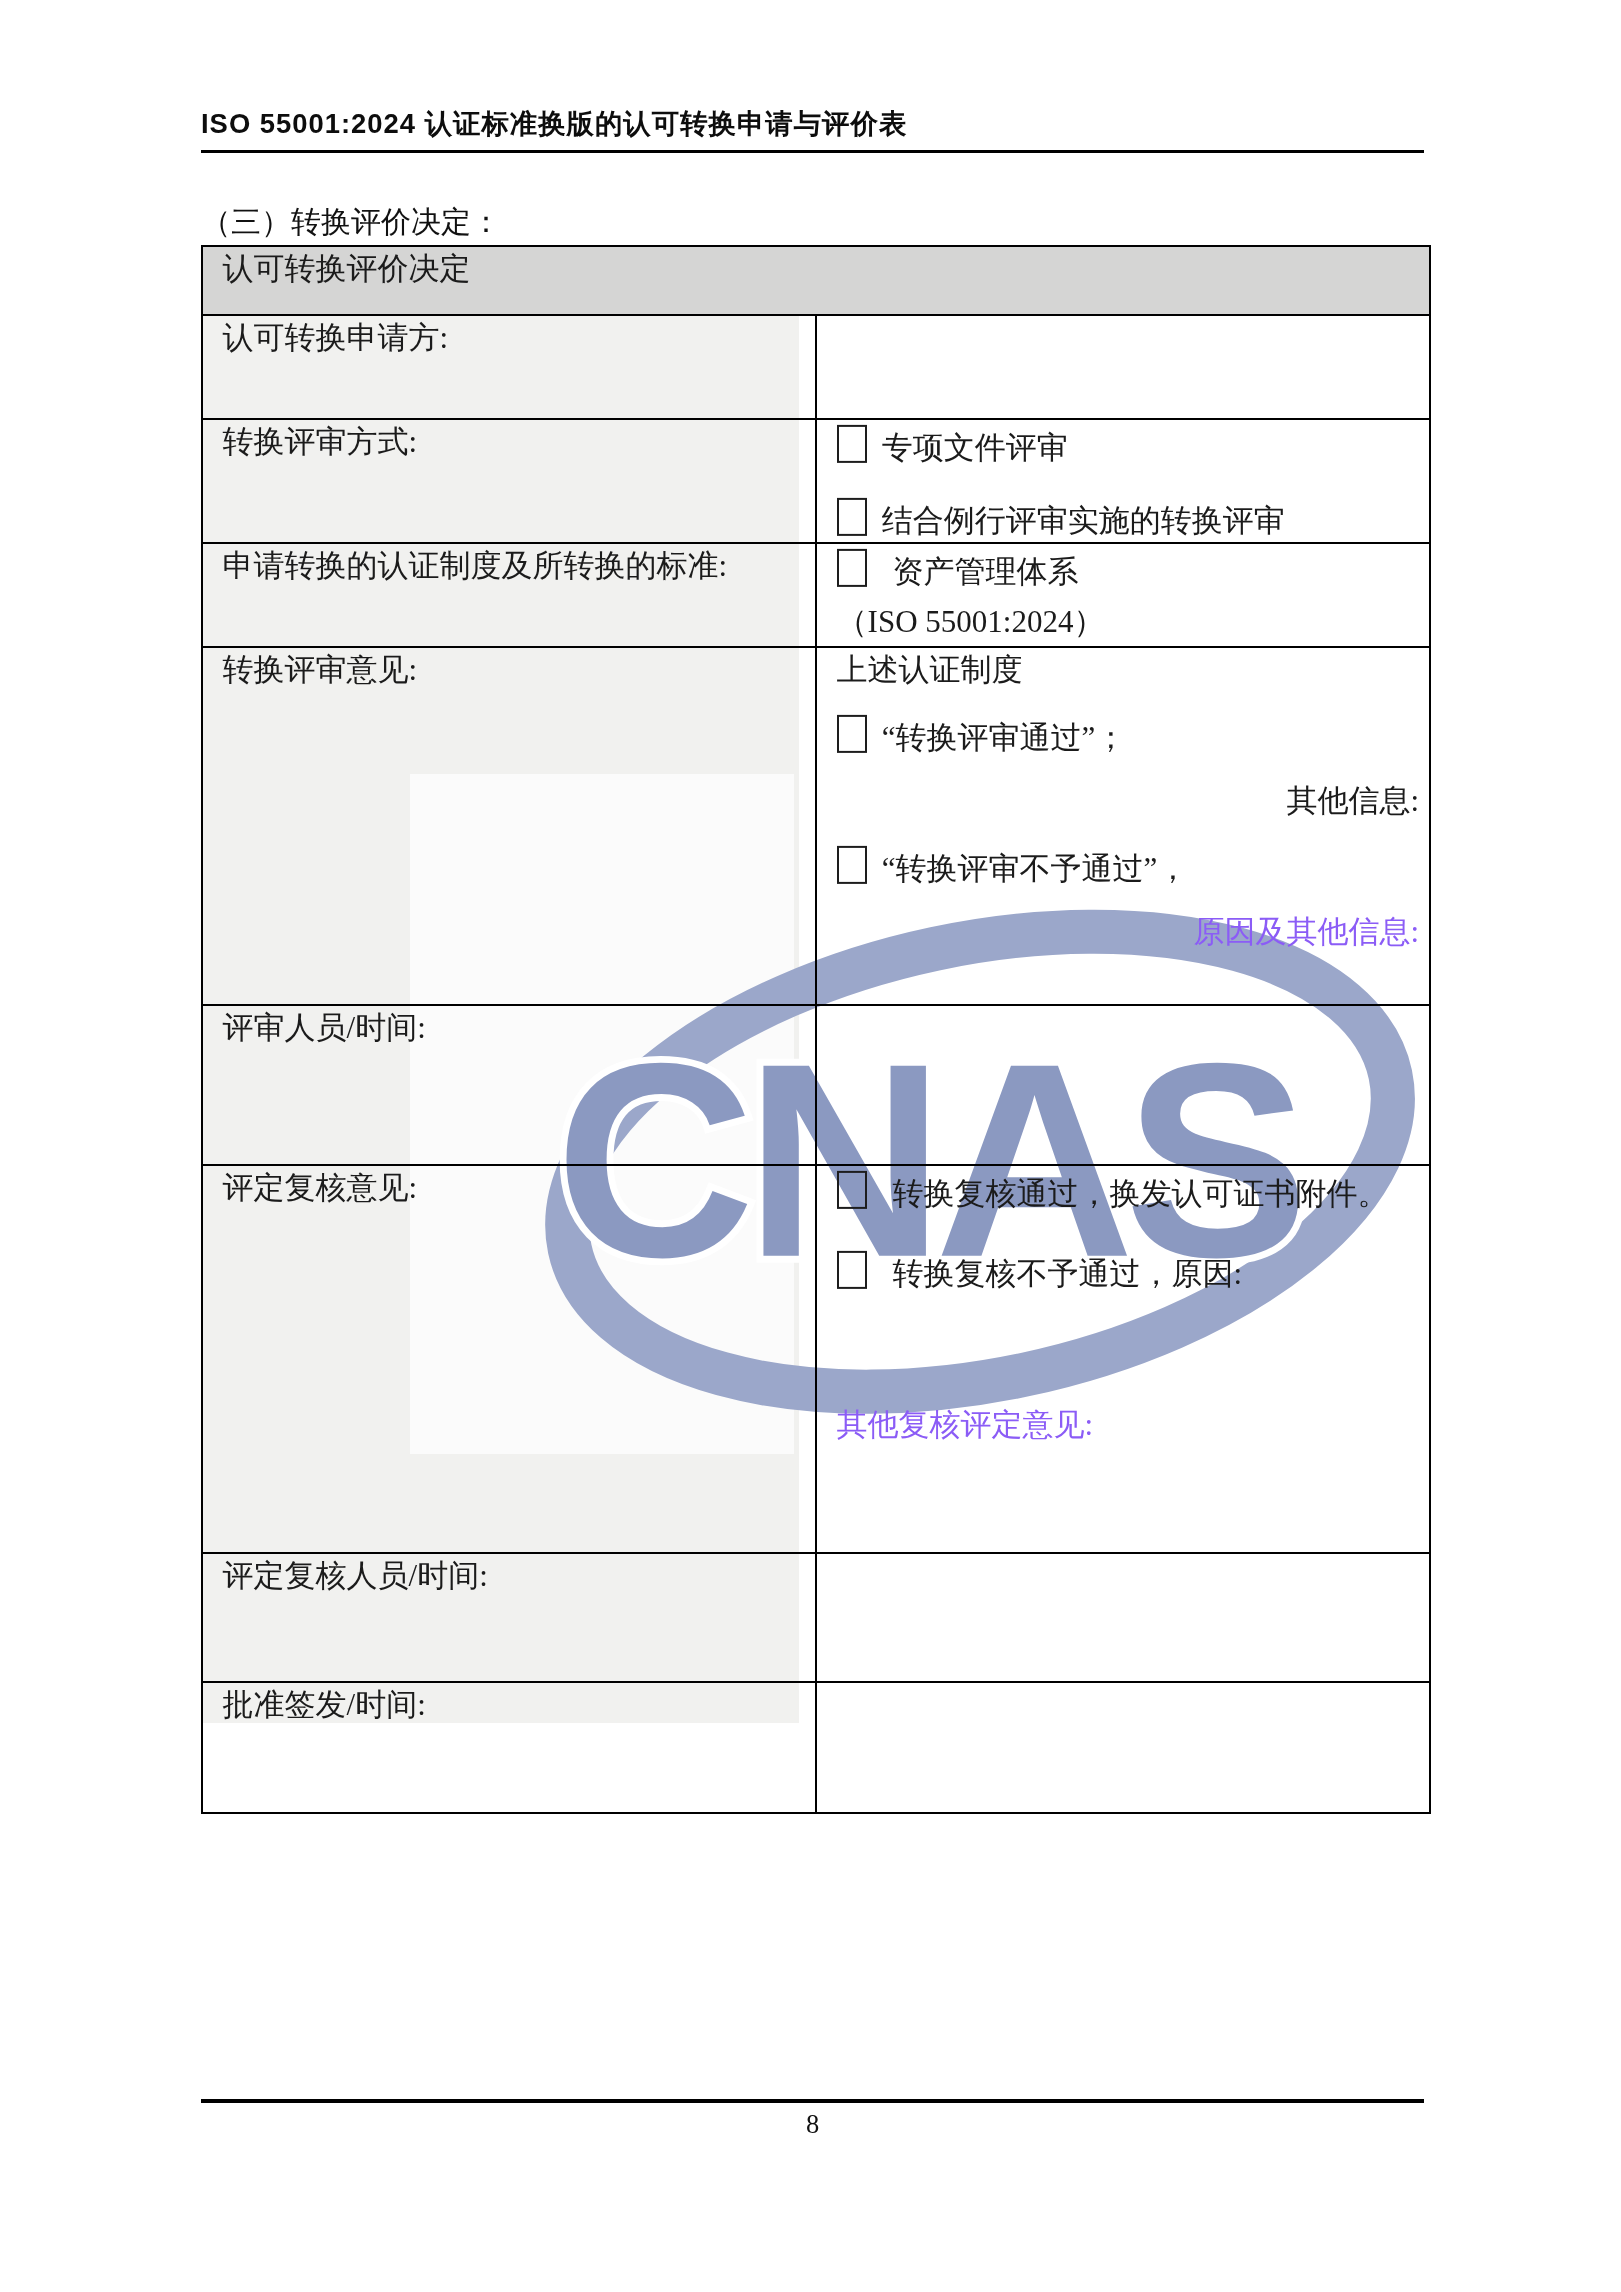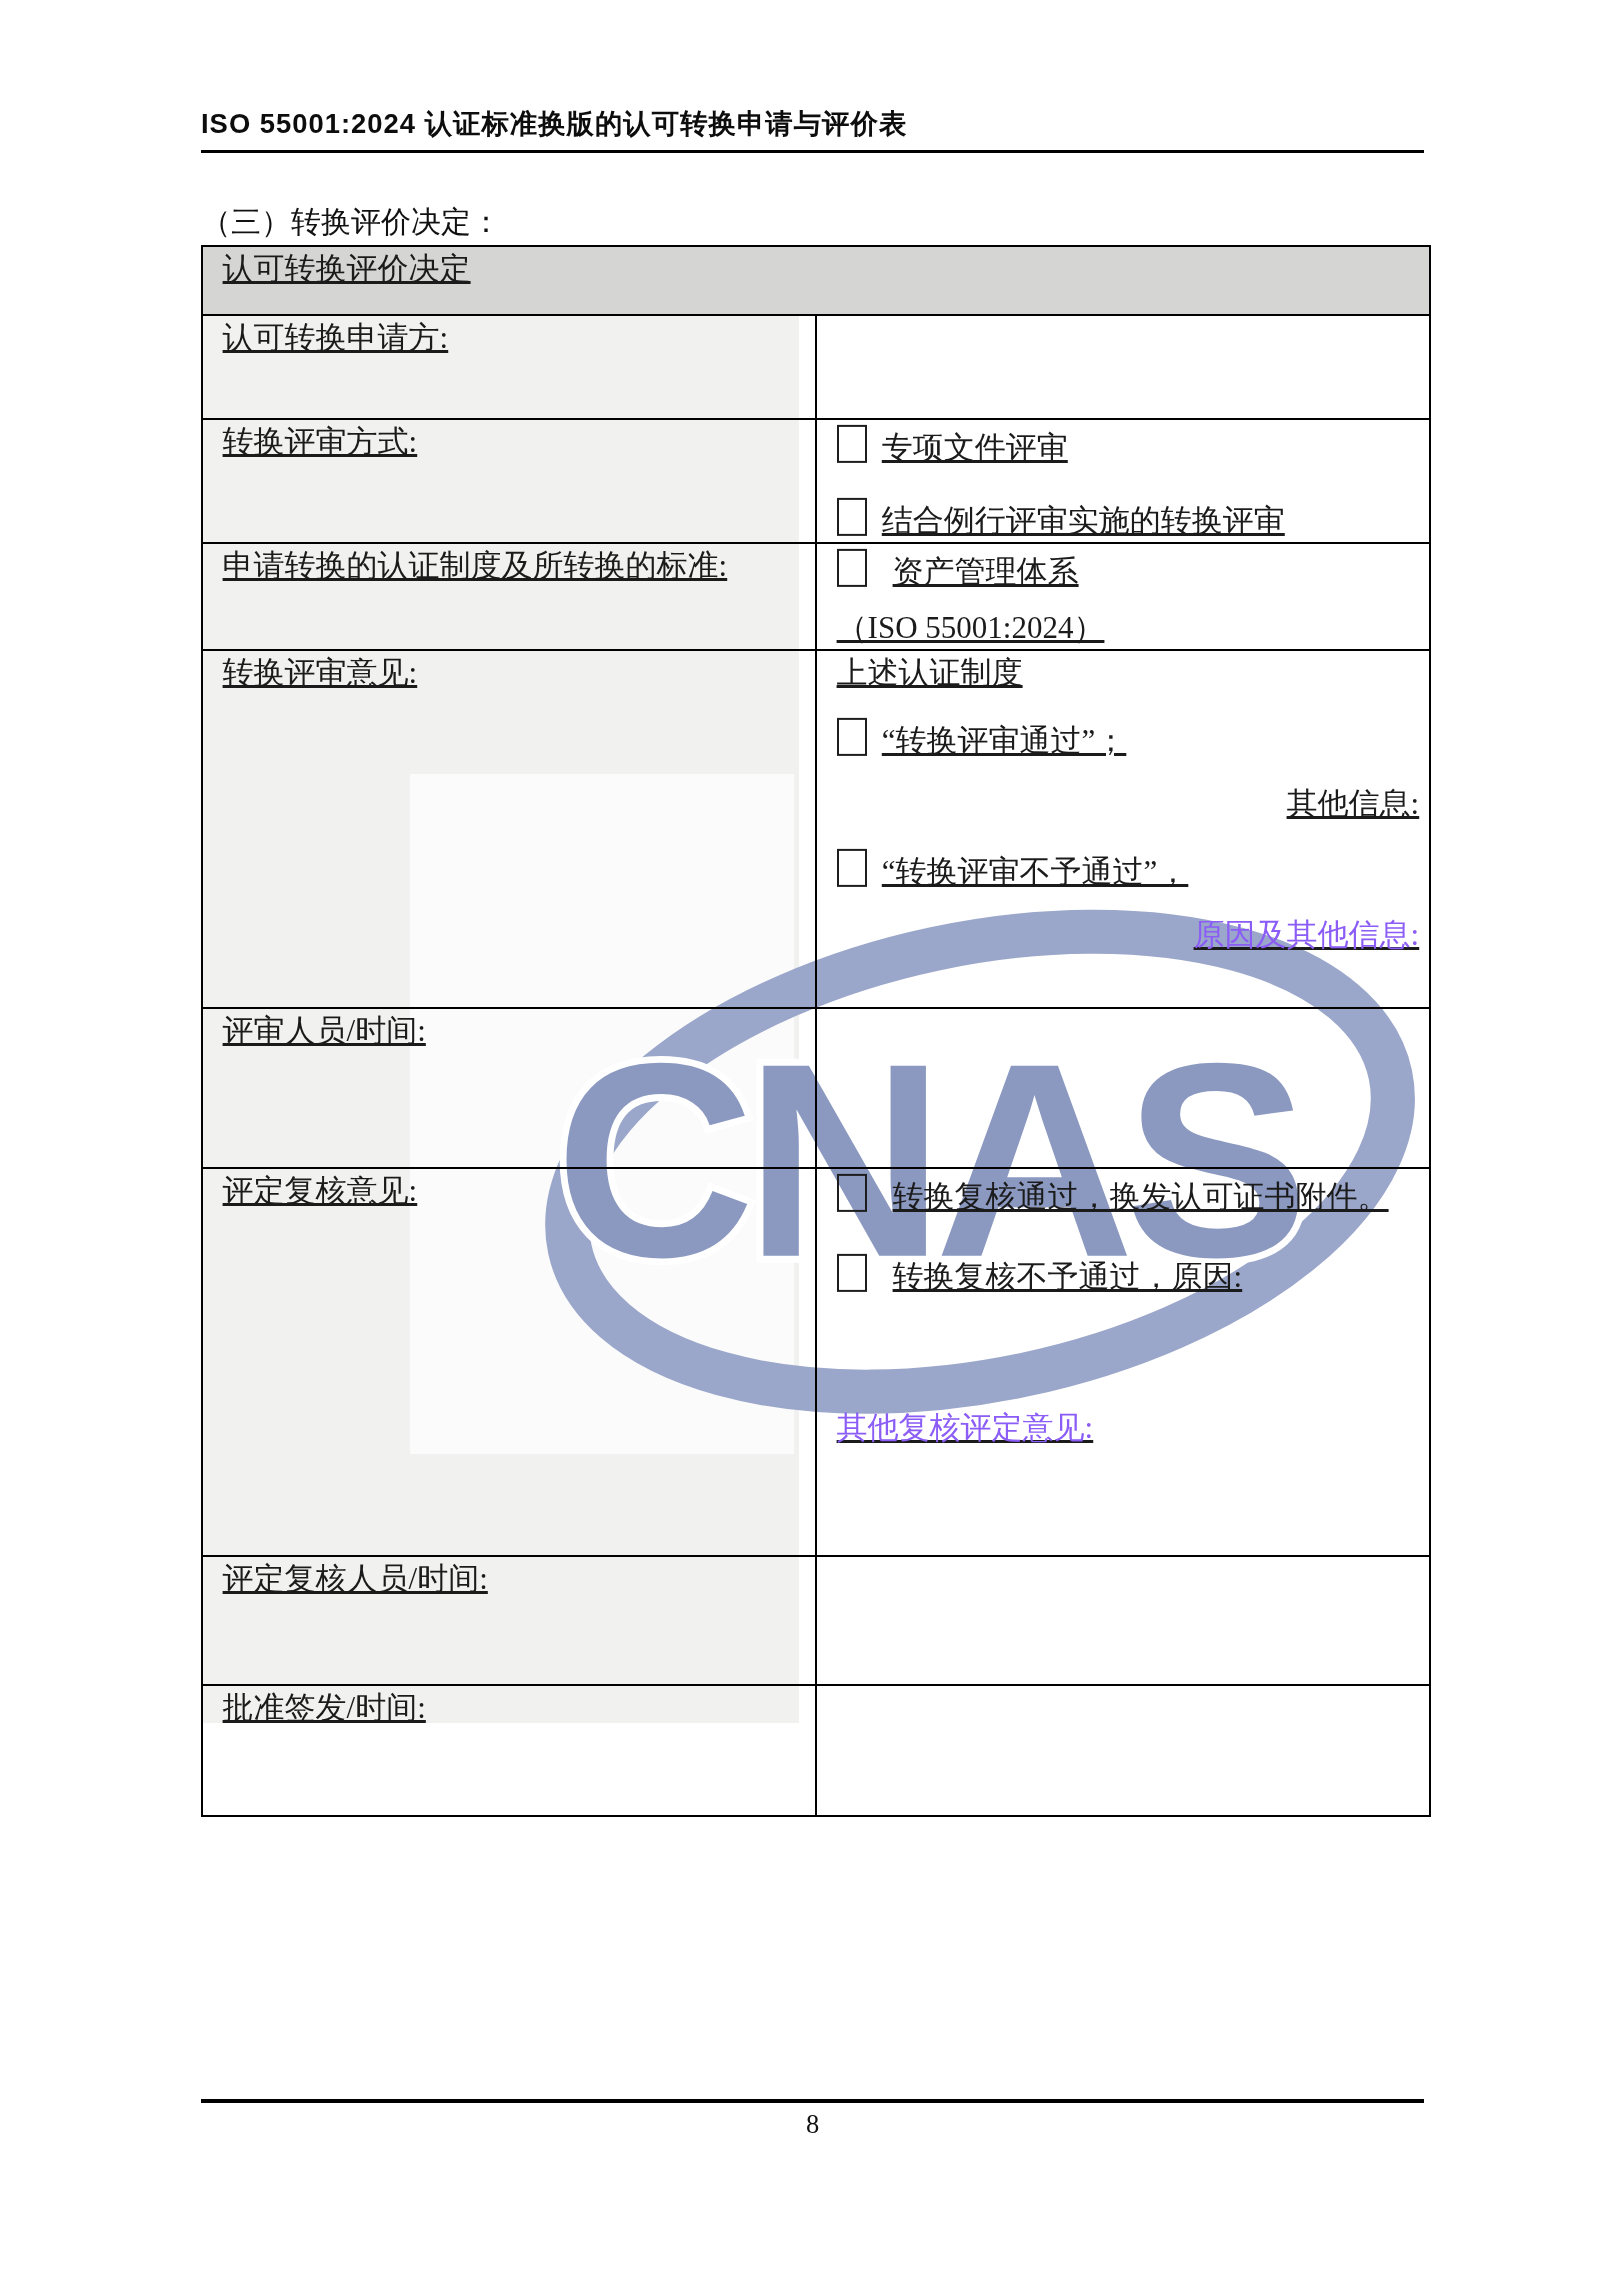--- a/index.html
+++ b/index.html
@@ -18,21 +18,21 @@
   .bg-label-col{position:absolute;left:201px;top:314px;width:598px;height:1409px;background:#f1f1ef;z-index:0;}
   .white-box{position:absolute;left:410px;top:774px;width:384px;height:680px;background:rgba(255,255,255,0.72);z-index:1;}
 
   
   .watermark{position:absolute;left:0;top:0;z-index:2;pointer-events:none;}
 
   
   table.form{position:absolute;left:201px;top:245px;width:1230px;z-index:3;
     border-collapse:collapse;table-layout:fixed;}
   table.form td{border:2px solid #000;vertical-align:top;background:transparent;
-    font-size:31px;line-height:43px;color:#1b1b1b;padding:0 9.8px 0 19.6px;text-decoration:underline;}
+    font-size:31px;line-height:43px;color:#1b1b1b;padding:0 9.8px 0 19.6px;}
   td.col-label{width:598px;}
   td.col-value{width:632px;padding-left:39px;}
   td.tbl-head{font-size:32px;vertical-align:middle;padding-left:21.6px;}
 
   tr.r-head{height:69px;}
   tr.r-applicant{height:104px;}
   tr.r-method{height:123px;}
   tr.r-scheme{height:104px;}
   tr.r-opinion{height:358px;margin-left:28px;}
   tr.r-reviewer{height:160px;}
@@ -45,21 +45,21 @@
   .pt-scheme{padding-top:17.6px;}
   .pt-opinion{padding-top:21.6px;}
   .pt-reviewer{padding-top:27.4px;}
   .pt-verify-lbl{padding-top:27.4px;}
   .pt-verify-val{padding-top:37px;}
   .pt-verifier{padding-top:29px;}
   .pt-approve{padding-top:33px;}
 
   .ln{white-space:nowrap;}
   .gap-method{margin-top:23.5px;}
-  .gap-scheme{margin-top:13px;}
+  .gap-scheme{margin-top:7px;}
   .gap-opinion{margin-top:19.6px;}
   .gap-verify{margin-top:31px;}
   .gap-verify-last{margin-top:108px;}
   .indent{padding-left:65px;text-align:right;}
   .muted{color:#8b5cf6;}
 
   .cb{display:inline-block;width:26.5px;height:34px;border:2px solid #1d1d1d;
     margin-right:14.7px;transform:translateY(4.9px);background:transparent;}
   .cb.wide{margin-right:25.5px;}
 

